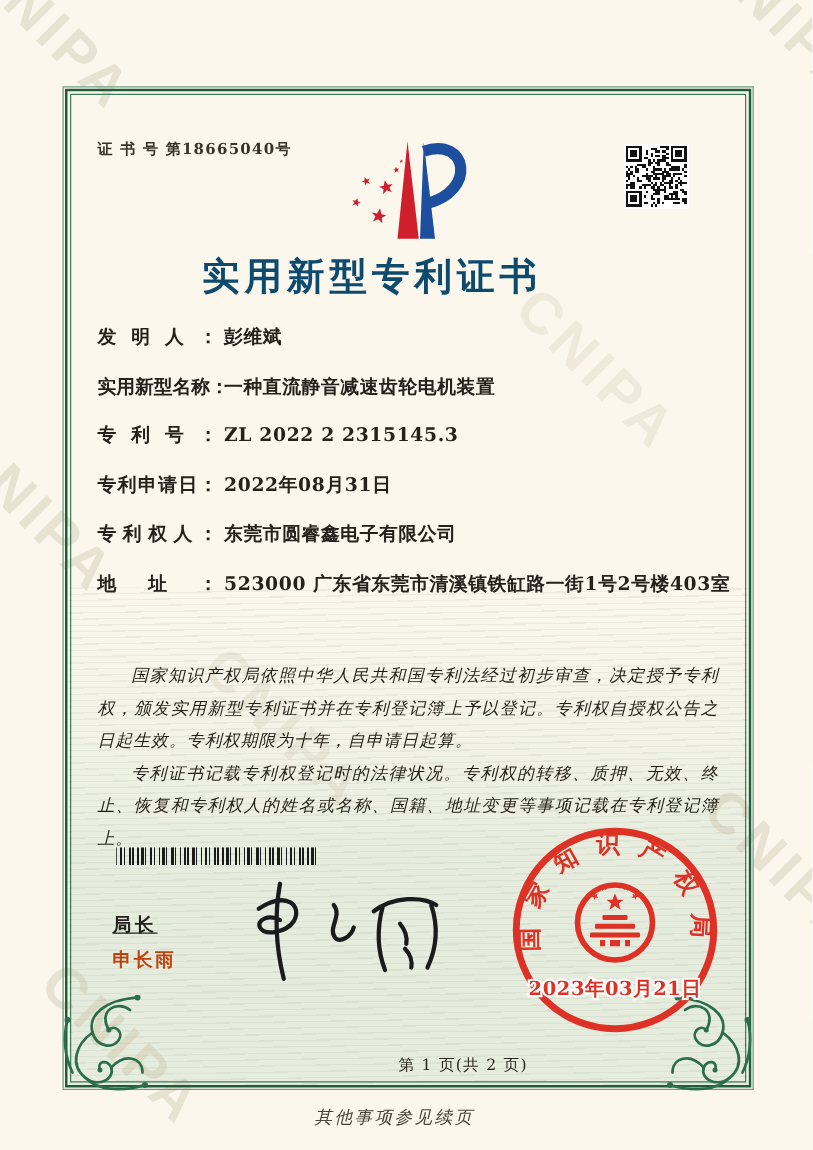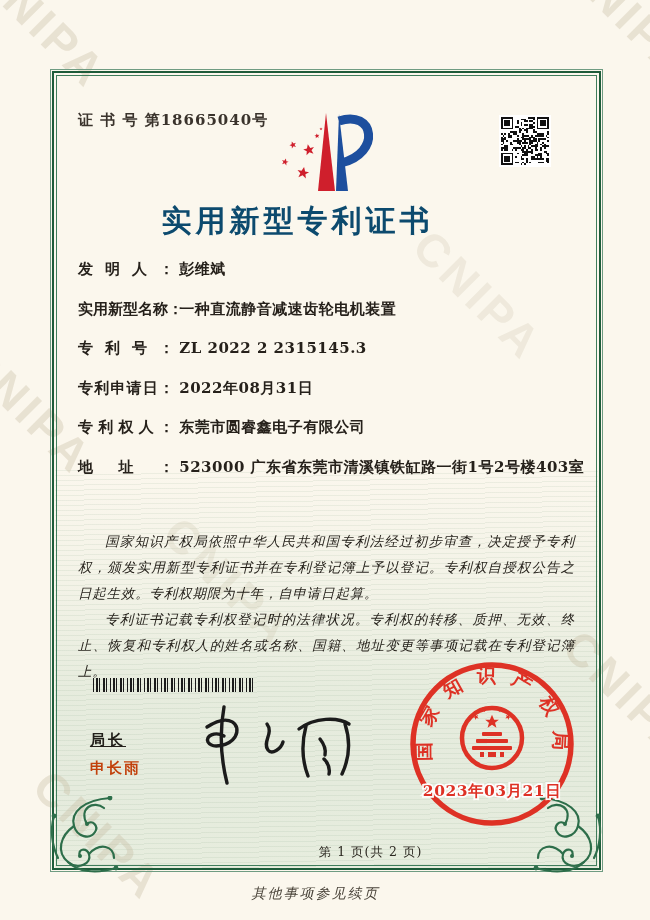--- a/index.html
+++ b/index.html
@@ -22,21 +22,21 @@
                         rgba(227,234,219,0.85) 55%, #e5ebdd 80%, #e7edde 100%);}
 
   
   .frame{position:absolute;left:52px;top:71px;width:549px;height:799px;box-sizing:border-box;
       border:2px solid #1e5c3a;z-index:1;}
   .frame::before{content:"";position:absolute;inset:2px;border:1px solid #3f7d5b;pointer-events:none;}
   .frame::after{content:"";position:absolute;inset:-4px;border:1px solid #6f9c82;pointer-events:none;}
 
   .corner-ornament{position:absolute;z-index:2;}
 
-  .cert-number{position:absolute;left:78px;top:111px;z-index:2;font-size:15px;
+  .cert-number{position:absolute;left:78px;top:111px;z-index:2;font-size:12px;
       letter-spacing:1px;color:#3a332c;font-weight:600;}
 
   .logo{position:absolute;left:276px;top:107px;z-index:2;}
   .qr{position:absolute;left:499px;top:115px;z-index:2;}
 
   .title{position:absolute;left:52px;top:201px;width:491px;text-align:center;z-index:2;
       font-size:30px;font-weight:700;letter-spacing:4px;color:#0c4a6e;}
 
   .fields{position:absolute;left:78px;top:257px;width:500px;z-index:2;
       display:flex;flex-direction:column;gap:15.5px;font-size:15px;font-weight:600;color:#26211b;}

